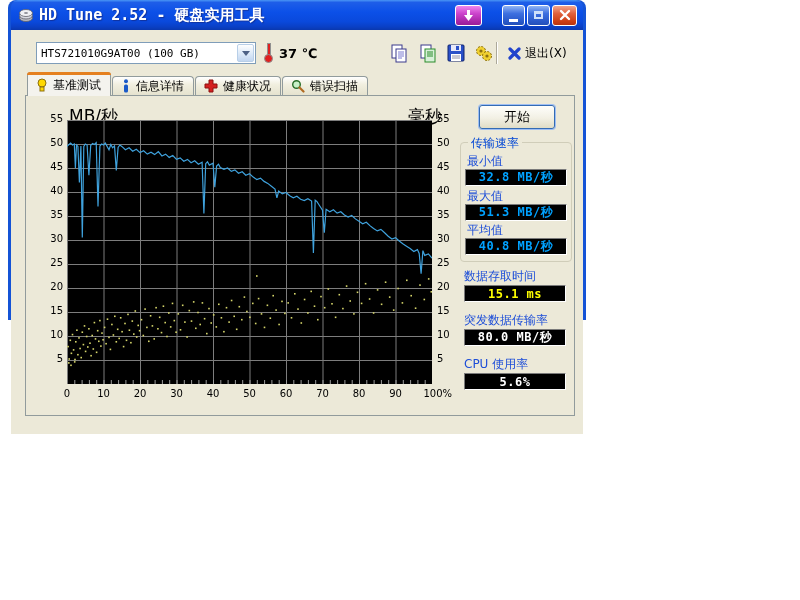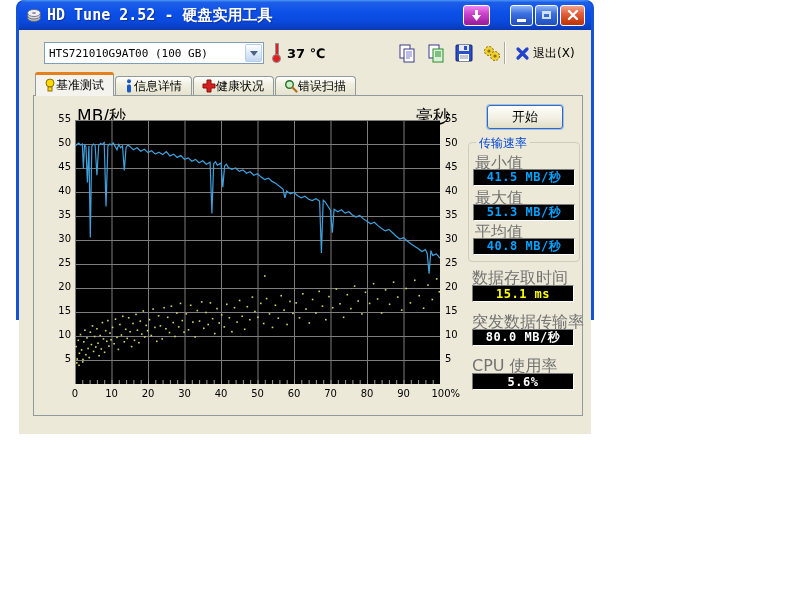--- a/index.html
+++ b/index.html
@@ -1,19 +1,19 @@
 <!DOCTYPE html>
 <html><head>
 <meta charset="utf-8">
 <style>
   * { margin:0; padding:0; box-sizing:border-box; }
   html,body { width:800px; height:600px; background:#ffffff; overflow:hidden;
               font-family:"DejaVu Sans", "Liberation Sans", sans-serif; }
 
-  .window { position:absolute; left:16px; top:0; width:578px; height:320px;
+  .window { position:absolute; left:8px; top:0; width:578px; height:320px;
             border-radius:8px 8px 0 0;
             background:#1453d6; padding:0 3px 3px 3px; }
   .titlebar { height:30px; display:flex; align-items:center; padding:0 6px 0 7px;
               border-radius:7px 7px 0 0;
               background:linear-gradient(180deg,#4a96f5 0%,#1e5ee8 8%,#0c50e8 40%,#0a49dc 72%,#0a3fc4 90%,#0a38ae 100%); }
   .titlebar .app-icon { width:16px; height:16px; margin-right:5px; flex:none; }
   .title-text { color:#ffffff; font-weight:bold; font-size:15px;
                 font-family:"DejaVu Sans Mono","Liberation Mono",monospace;
                 text-shadow:1px 1px 1px #10329e; white-space:nowrap; flex:1 1 auto; }
   .tb-btn { width:23px; height:21px; border:1px solid #ffffff; border-radius:3px;
@@ -47,21 +47,21 @@
   .icon-btn { position:absolute; top:10px; width:26px; height:26px; display:flex;
               align-items:center; justify-content:center; cursor:pointer; }
   .tool-sep { position:absolute; left:485px; top:12px; width:2px; height:22px;
               border-left:1px solid #aca899; border-right:1px solid #ffffff; }
   .exit-btn { position:absolute; left:492px; top:10px; height:26px; display:flex; align-items:center;
               gap:3px; cursor:pointer; padding:0 4px; }
   .exit-label { font-size:12px; color:#000; }
 
   
   .tabs { position:absolute; left:16px; top:42px; display:flex; align-items:flex-end; height:24px; }
-  .tab { display:flex; align-items:center; padding:2px 9px 3px 8px; height:20px;
+  .tab { display:flex; align-items:center; gap:5px; padding:2px 9px 3px 8px; height:20px;
          border:1px solid #919b9c; border-bottom:none; border-radius:4px 4px 0 0;
          background:linear-gradient(180deg,#ffffff,#f1efdf 40%,#e4e1cd); margin-right:1px;
          font-size:12px; color:#000; cursor:pointer; position:relative;margin-top:48px; }
   .tab.active { height:24px; background:#f4f3ee; z-index:2; padding-top:4px; }
   .tab.active::before { content:""; position:absolute; left:-1px; right:-1px; top:-1px; height:3px;
                         border-radius:3px 3px 0 0; background:#e5801f; }
 
   .tab-panel { position:absolute; left:14px; top:65px; width:550px; height:321px;
                border:1px solid #919b9c; background:#ece9d8; z-index:1; }
 
@@ -73,21 +73,21 @@
 
   
   .start-btn { position:absolute; left:453px; top:9px; width:76px; height:24px;
                border:1px solid #336bb4; border-radius:3px; font-size:13px; color:#000;
                background:linear-gradient(180deg,#fefefb,#f2f0e4 55%,#e0ddc6);
                box-shadow:0 0 0 1px #9ebef2; display:flex; align-items:center; justify-content:center; cursor:pointer; }
   .groupbox { position:absolute; left:434px; top:46px; width:112px; height:120px;
               border:1px solid #d0cdb9; border-radius:4px; }
   .groupbox .legend { position:absolute; left:7px; top:-8px; background:#ece9d8; padding:0 3px;
                       font-size:12px; color:#0046d5; }
-  .res-label { position:absolute; font-size:16px; color:#737373; white-space:nowrap; }
+  .res-label { position:absolute; font-size:12px; color:#1d4ed8; white-space:nowrap; }
   .val-field { position:absolute; width:102px; height:17px; background:#000000;
                border:1px solid; border-color:#7a7a7a #ffffff #ffffff #7a7a7a;
                display:flex; align-items:center; justify-content:center;
                font-family:"DejaVu Sans Mono","Liberation Mono",monospace;
                font-weight:bold; font-size:12px; letter-spacing:0.5px; }
   .v-cyan { color:#00a2ff; } .v-yellow { color:#ffff00; } .v-white { color:#ffffff; }
 </style>
 </head>
 <body>
 
@@ -486,21 +486,21 @@
           <div class="tick-label" style="left: 313px; top: 292px; width: 40px; text-align: center;">80</div>
           <div class="tick-label" style="left: 349.5px; top: 292px; width: 40px; text-align: center;">90</div>
           <div class="tick-label" style="left: 386px; top: 292px; width: 40px; text-align: right;">100%</div>
         </div>
 
       <button class="start-btn">开始</button>
 
       <div class="groupbox">
         <div class="legend">传输速率</div>
         <div class="res-label" style="left:6px; top:10px">最小值</div>
-        <div class="val-field v-cyan" style="left:4px; top:26px">41.5 MB/秒</div>
+        <div class="val-field v-cyan" style="left:4px; top:26px">32.8 MB/秒</div>
         <div class="res-label" style="left:6px; top:45px">最大值</div>
         <div class="val-field v-cyan" style="left:4px; top:61px">51.3 MB/秒</div>
         <div class="res-label" style="left:6px; top:79px">平均值</div>
         <div class="val-field v-cyan" style="left:4px; top:95px">40.8 MB/秒</div>
       </div>
 
       <div class="res-label" style="left:438px; top:172px">数据存取时间</div>
       <div class="val-field v-yellow" style="left:438px; top:189px">15.1 ms</div>
 
       <div class="res-label" style="left:438px; top:216px">突发数据传输率</div>

